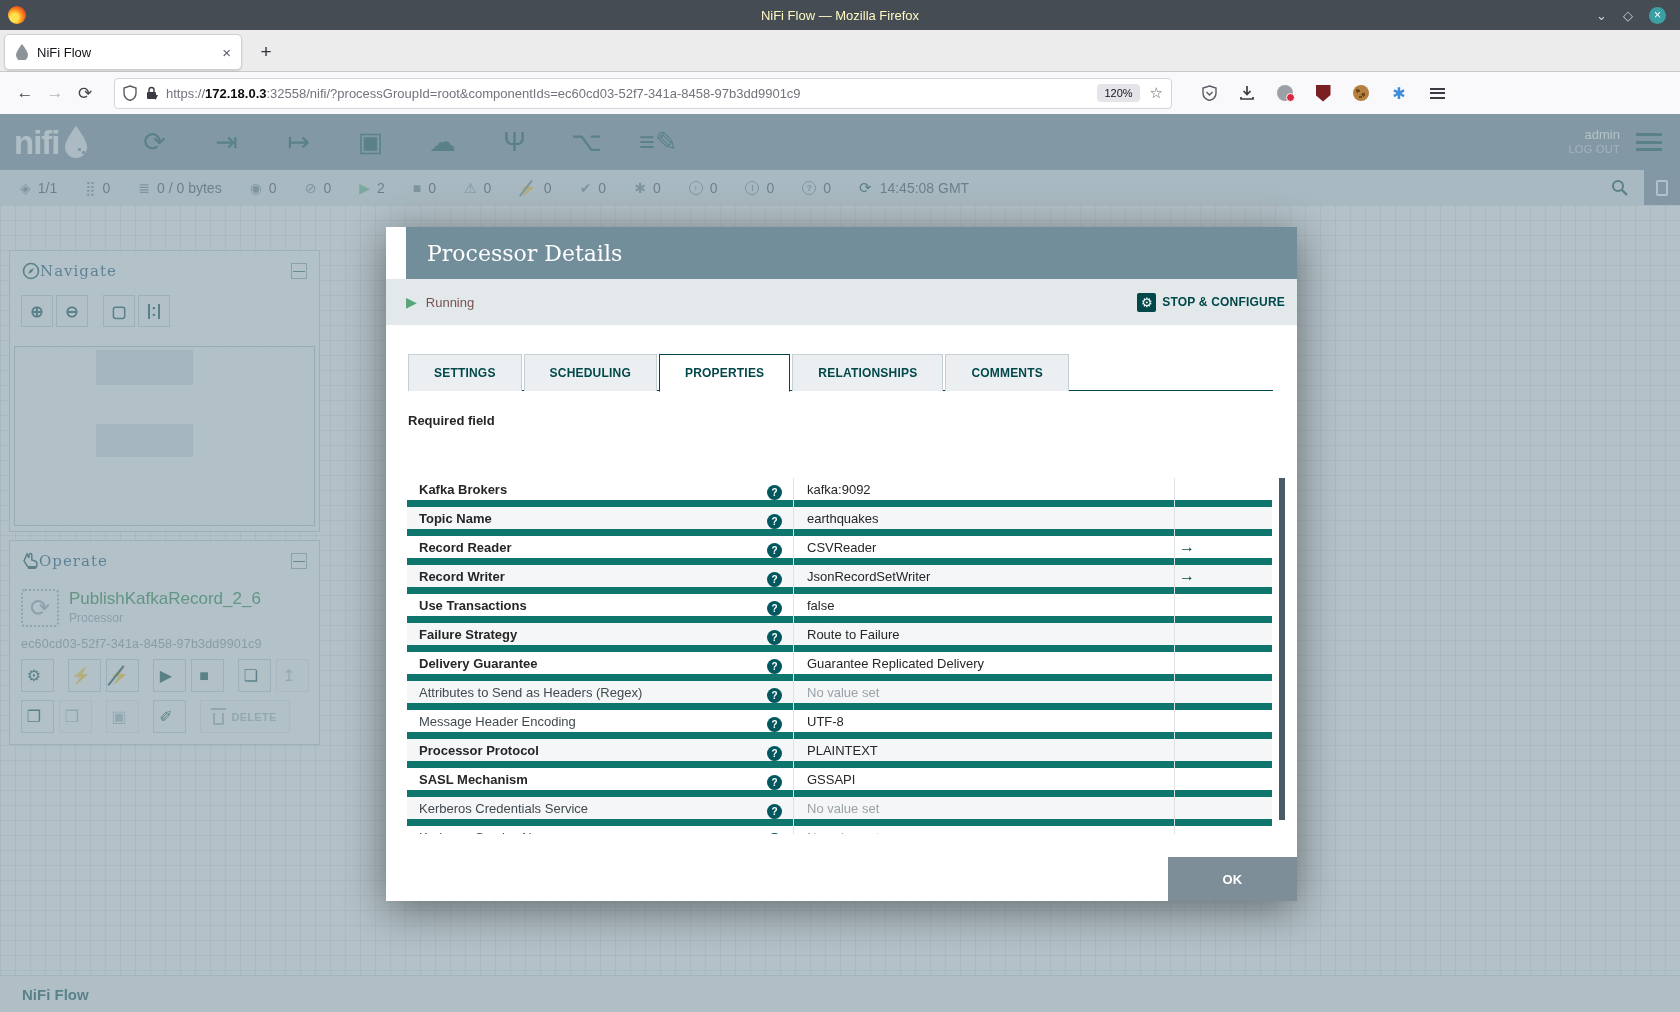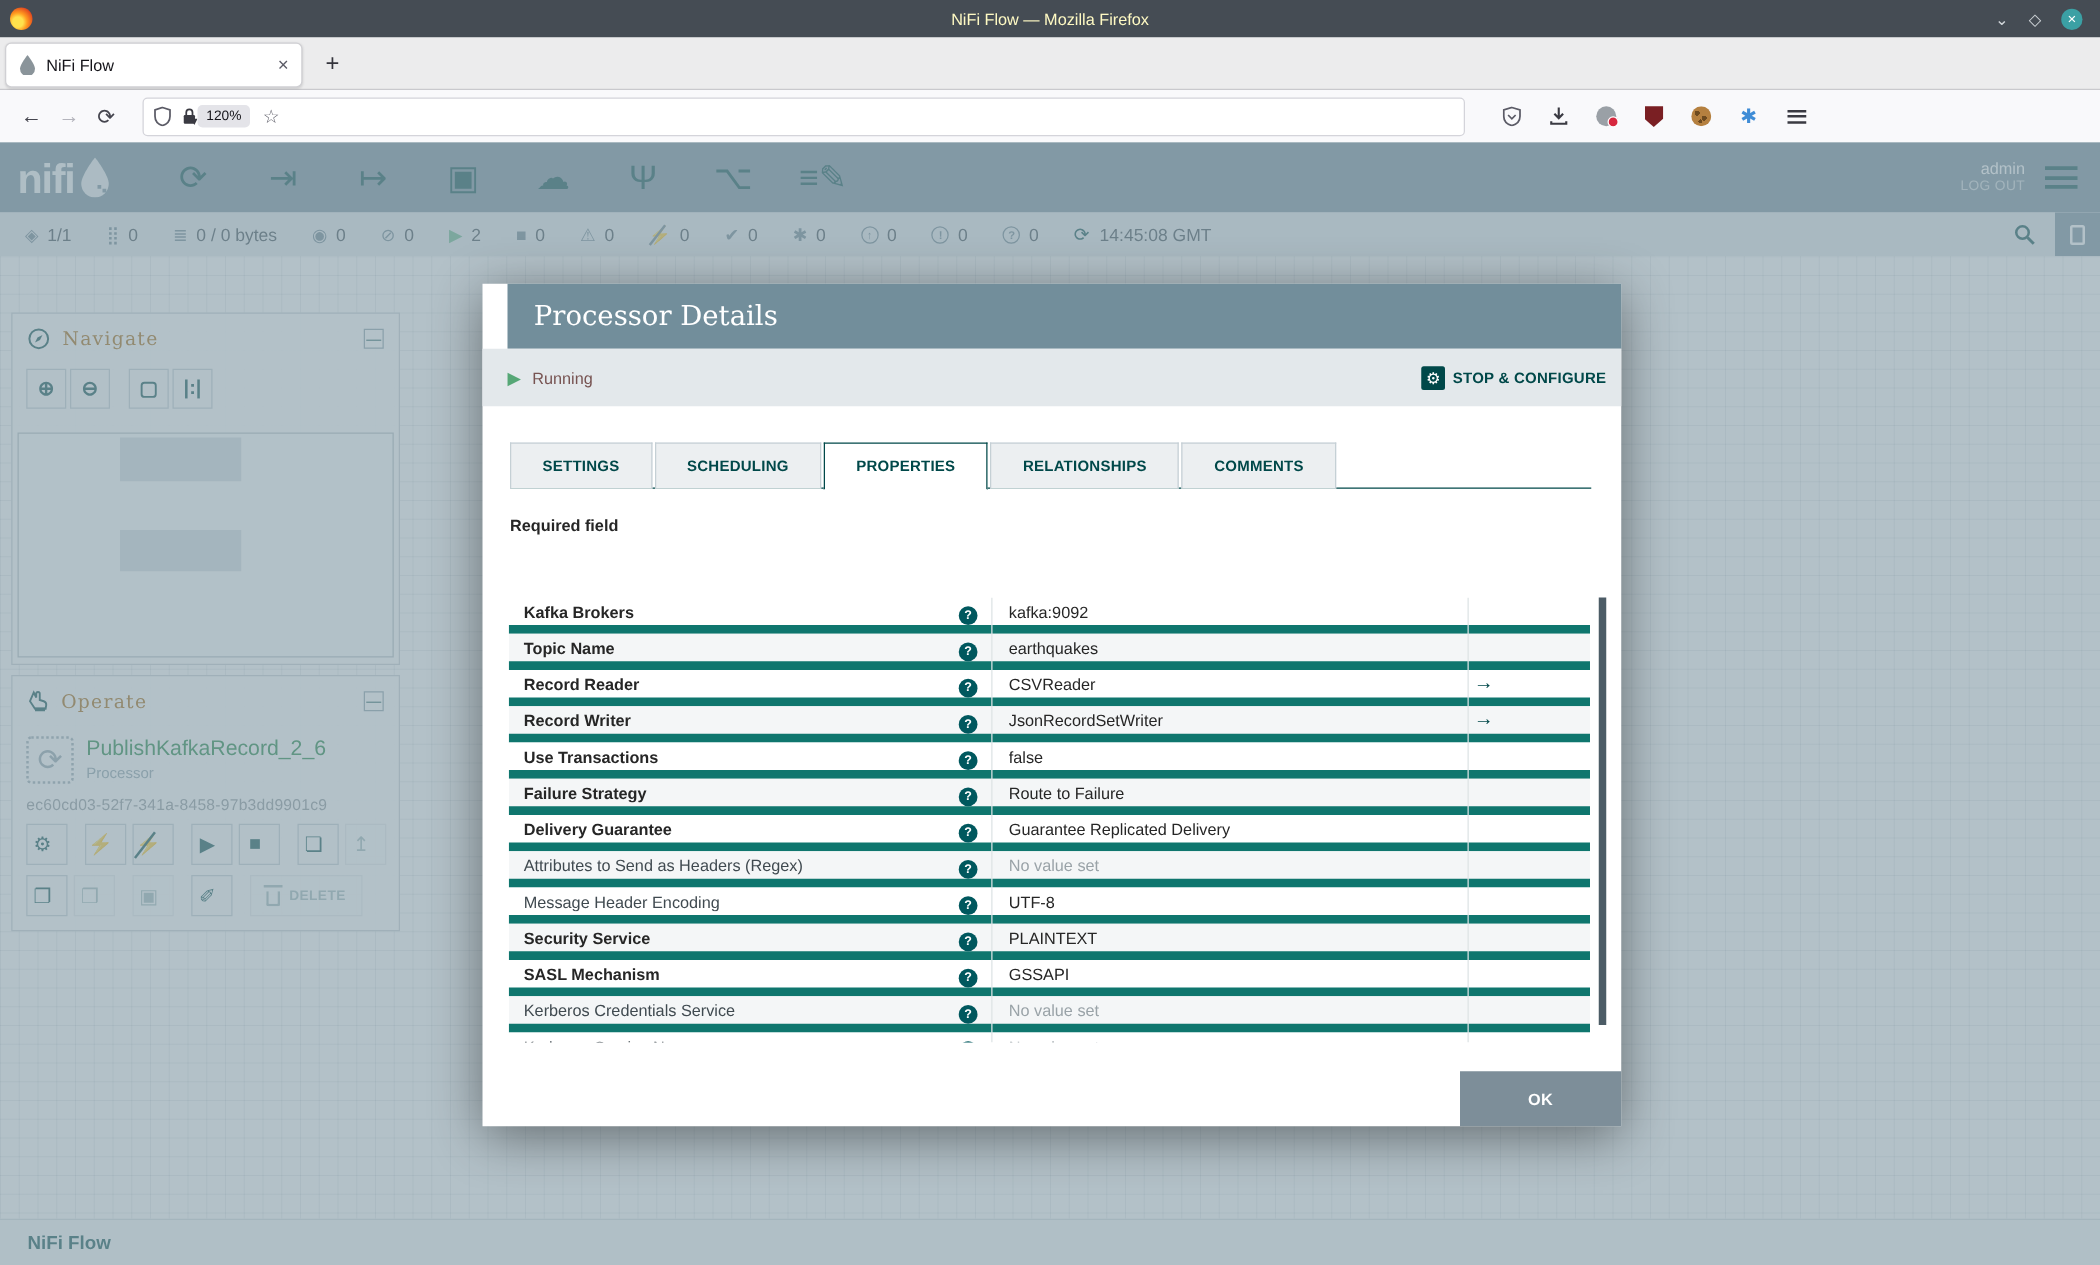--- a/index.html
+++ b/index.html
@@ -95,21 +95,21 @@
   #nf-canvas { position:absolute; top:91px; left:0; right:0; bottom:37px; background:#fff;
     background-image:linear-gradient(to right, rgba(70,100,115,0.13) 1px, transparent 1px),
       linear-gradient(to bottom, rgba(70,100,115,0.13) 1px, transparent 1px);
     background-size:15px 15px; }
 
   .side-panel { position:absolute; left:9px; width:311px; background:rgba(255,255,255,.92);
     border:1px solid #c8cfd3; }
   #panel-navigate { top:136px; height:282px; }
   #panel-operate  { top:426px; height:205px; }
   .sp-header { display:flex; align-items:center; height:40px; padding:0 12px; }
-  .sp-title { font-family:"DejaVu Serif", serif; font-size:15px; color:#a16207; margin-left:10px; letter-spacing:1px; }
+  .sp-title { font-family:"DejaVu Serif", serif; font-size:15px; color:#0c4a6e; letter-spacing:1px; }
   .sp-collapse { margin-left:auto; width:16px; height:16px; border:1px solid #8aa0aa; color:#004849;
     display:flex; align-items:center; justify-content:center; font-size:12px; line-height:1; cursor:pointer; }
   .sp-ic { color:#004849; font-size:17px; display:flex; }
   .nav-tools { display:flex; align-items:center; margin:4px 0 0 11px; }
   .nv-btn { width:32px; height:32px; border:1px solid #c3ced3; background:#fbfdfd; color:#004849;
     font-size:16px; font-weight:700; display:flex; align-items:center; justify-content:center; cursor:pointer; }
   .nv-btn + .nv-btn { margin-left:3px; }
   .nv-btn.gap { margin-left:15px; }
   .birdseye { position:absolute; left:4px; right:4px; top:95px; height:180px; border:1px solid #b3bec4;
     background:#fdfefe; }
@@ -230,20 +230,21 @@
   <span class="nav-btn">⟳</span>
   <div class="url-field">
     <svg width="14" height="16" viewBox="0 0 14 16">
       <path d="M7 1 L13 3 V8 C13 12 10 14.5 7 15.5 C4 14.5 1 12 1 8 V3 Z" fill="none" stroke="#5b5b66" stroke-width="1.4"></path>
     </svg>
     <svg width="13" height="15" viewBox="0 0 13 15" style="margin-left:8px">
       <rect x="2" y="6" width="9" height="7" rx="1" fill="#3a3a42"></rect>
       <path d="M4 6 V4 a2.5 2.5 0 0 1 5 0 V6" fill="none" stroke="#3a3a42" stroke-width="1.4"></path>
       <path d="M8 9 L13 9 L10.5 14 Z" fill="#3a3a42" transform="translate(0,0)"></path>
     </svg>
+    <span class="url-text"><span>https://</span><b>172.18.0.3</b><span>:32558/nifi/?processGroupId=root&amp;componentIds=ec60cd03-52f7-341a-8458-97b3dd9901c9</span></span>
     <span class="zoom-pill">120%</span>
     <span class="star">☆</span>
   </div>
   <div class="bar-icons">
     <span class="bi">
       <svg width="15" height="16" viewBox="0 0 15 16">
           <path d="M7.5 1 L14 3 V8 C14 12 11 14.5 7.5 15.5 C4 14.5 1 12 1 8 V3 Z" fill="none" stroke="#5b5b66" stroke-width="1.4"></path>
           <path d="M4.5 7 L7.5 10 L10.5 7" fill="none" stroke="#5b5b66" stroke-width="1.4"></path>
         </svg>
     </span>
@@ -604,21 +605,21 @@
       </div>
 
       <div class="prow even">
         <span class="pname">Message Header Encoding</span>
         <span class="phelp">?</span>
         <span class="pval">UTF-8</span>
 
       </div>
 
       <div class="prow required odd">
-        <span class="pname">Security Service</span>
+        <span class="pname">Processor Protocol</span>
         <span class="phelp">?</span>
         <span class="pval">PLAINTEXT</span>
 
       </div>
 
       <div class="prow required even">
         <span class="pname">SASL Mechanism</span>
         <span class="phelp">?</span>
         <span class="pval">GSSAPI</span>
 

